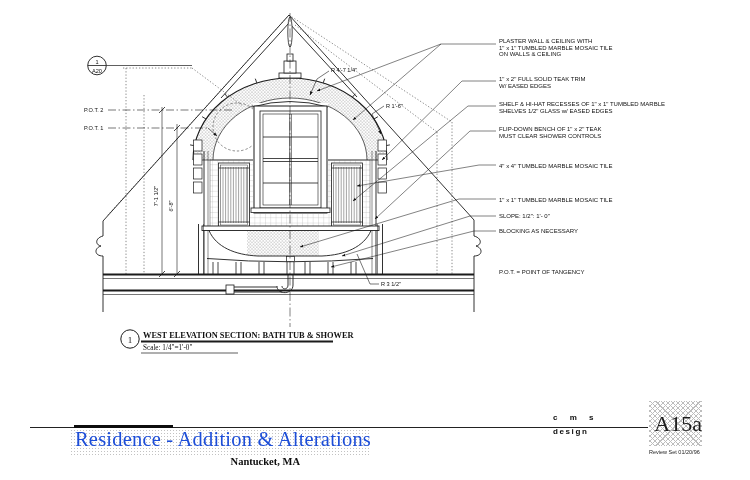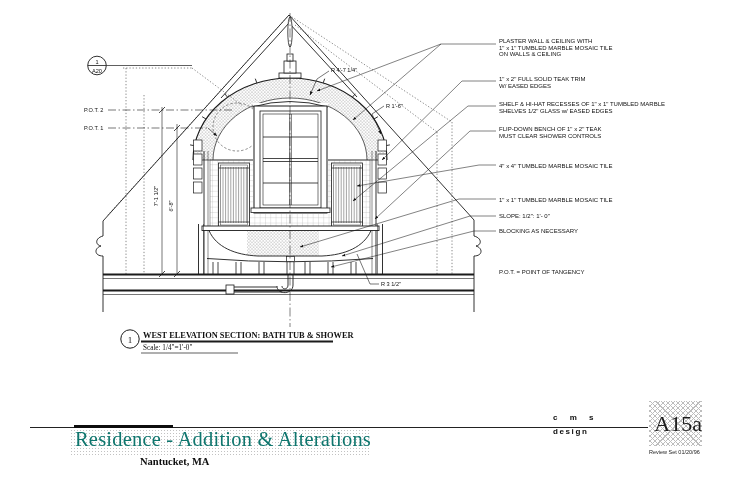--- a/index.html
+++ b/index.html
@@ -7,22 +7,22 @@
          font-family:"Liberation Sans",sans-serif;overflow:hidden;color:#111;}
   .sheet svg{position:absolute;left:0;top:0;}
   .abs{position:absolute;}
   
   .sheetline{left:30px;top:427px;width:618px;height:1px;background:#222;}
   .thickseg{left:74px;top:424.5px;width:99px;height:3.5px;background:#0d0d0d;}
   .title-screen{left:70px;top:429px;width:300px;height:27px;
     background-image:radial-gradient(circle,#c2c2c2 0.6px,rgba(0,0,0,0) 0.8px);
     background-size:3px 3px;}
   .project-title{left:75px;top:428px;font-family:"Liberation Serif",serif;
-    font-size:20.5px;letter-spacing:0.2px;color:#0f766e;white-space:nowrap;}
-  .location{left:140px;top:456px;width:160px;text-align:left;
+    font-size:20.5px;letter-spacing:0.2px;color:#1d4ed8;white-space:nowrap;}
+  .location{left:140px;top:456px;width:160px;text-align:right;
     font-family:"Liberation Serif",serif;font-weight:bold;font-size:10.5px;color:#0e0e0e;}
   .firm{left:553px;top:413px;width:80px;font-weight:bold;color:#0e0e0e;}
   .firm .l1{font-size:8px;letter-spacing:5px;}
   .firm .l2{font-size:8px;letter-spacing:1.6px;margin-top:4.5px;}
   .sheetno{left:649px;top:401px;width:53px;height:45px;text-align:right;
     font-family:"Liberation Serif",serif;font-size:22px;line-height:45px;color:#1c1c1c;
     background-image:
       repeating-linear-gradient(45deg,#bdbdbd 0,#bdbdbd 0.8px,rgba(0,0,0,0) 0.8px,rgba(0,0,0,0) 3.6px),
       repeating-linear-gradient(135deg,#bdbdbd 0,#bdbdbd 0.8px,rgba(0,0,0,0) 0.8px,rgba(0,0,0,0) 3.6px);}
   .review{left:649px;top:449px;font-size:5.5px;color:#222;white-space:nowrap;}

